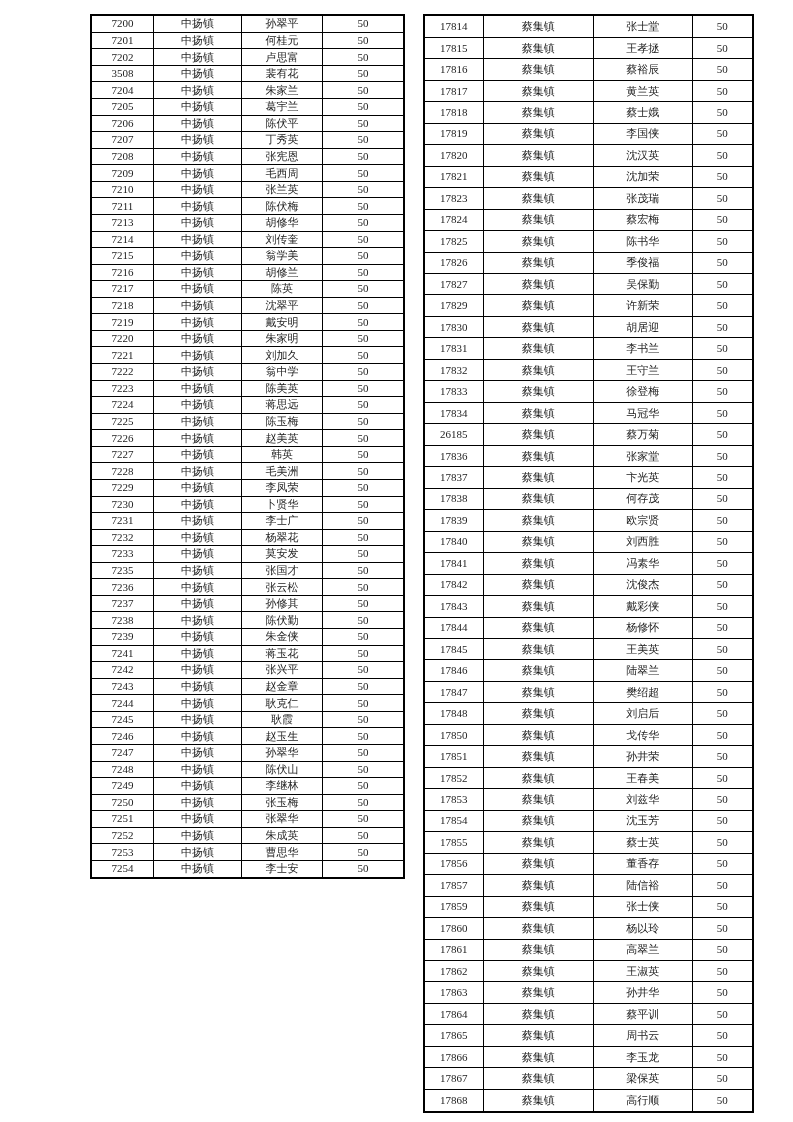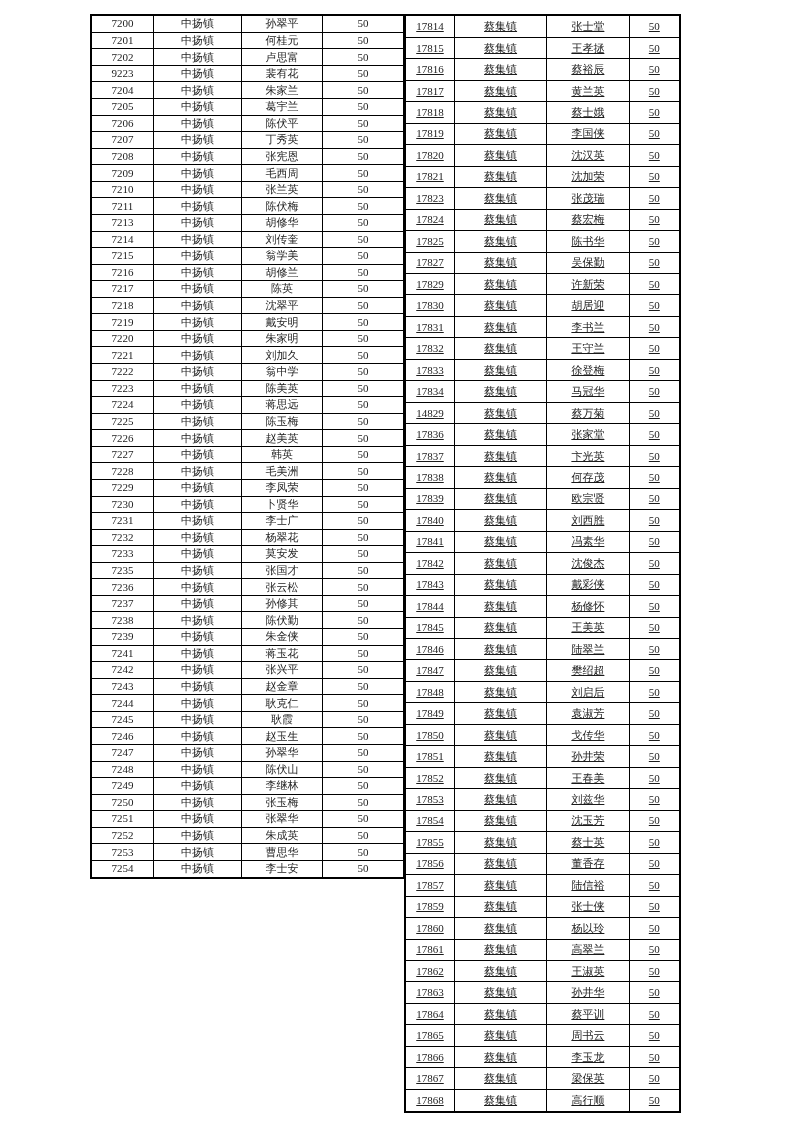--- a/index.html
+++ b/index.html
@@ -42,25 +42,24 @@
     letter-spacing: 0px;
   }
   .table-left {
     left: 42px;
     top: 14px;
     width: 315px;
     height: 865px;
     margin-left: 48px;
   }
   .table-right {
-    left: 404px;
+    left: 423px;
     top: 14px;
-    width: 277px;
+    width: 331px;
     height: 1099px;
-    text-decoration: underline;
   }
   .table-left col.c-id    { width: 20%; }
   .table-left col.c-town  { width: 28%; }
   .table-left col.c-name  { width: 26%; }
   .table-left col.c-score { width: 26%; }
   .table-right col.c-id    { width: 18%; }
   .table-right col.c-town  { width: 33.5%; }
   .table-right col.c-name  { width: 30%; }
   .table-right col.c-score { width: 18.5%; }
 </style>
@@ -89,21 +88,21 @@
           <td class="name-cell">何桂元</td>
           <td class="score-cell">50</td>
         </tr>
         <tr>
           <td class="id-cell">7202</td>
           <td class="town-cell">中扬镇</td>
           <td class="name-cell">卢思富</td>
           <td class="score-cell">50</td>
         </tr>
         <tr>
-          <td class="id-cell">9223</td>
+          <td class="id-cell">3508</td>
           <td class="town-cell">中扬镇</td>
           <td class="name-cell">裴有花</td>
           <td class="score-cell">50</td>
         </tr>
         <tr>
           <td class="id-cell">7204</td>
           <td class="town-cell">中扬镇</td>
           <td class="name-cell">朱家兰</td>
           <td class="score-cell">50</td>
         </tr>
@@ -460,20 +459,26 @@
           <td class="name-cell">蔡宏梅</td>
           <td class="score-cell">50</td>
         </tr>
         <tr>
           <td class="id-cell">17825</td>
           <td class="town-cell">蔡集镇</td>
           <td class="name-cell">陈书华</td>
           <td class="score-cell">50</td>
         </tr>
         <tr>
+          <td class="id-cell">17826</td>
+          <td class="town-cell">蔡集镇</td>
+          <td class="name-cell">季俊福</td>
+          <td class="score-cell">50</td>
+        </tr>
+        <tr>
           <td class="id-cell">17827</td>
           <td class="town-cell">蔡集镇</td>
           <td class="name-cell">吴保勤</td>
           <td class="score-cell">50</td>
         </tr>
         <tr>
           <td class="id-cell">17829</td>
           <td class="town-cell">蔡集镇</td>
           <td class="name-cell">许新荣</td>
           <td class="score-cell">50</td>
@@ -502,21 +507,21 @@
           <td class="name-cell">徐登梅</td>
           <td class="score-cell">50</td>
         </tr>
         <tr>
           <td class="id-cell">17834</td>
           <td class="town-cell">蔡集镇</td>
           <td class="name-cell">马冠华</td>
           <td class="score-cell">50</td>
         </tr>
         <tr>
-          <td class="id-cell">14829</td>
+          <td class="id-cell">26185</td>
           <td class="town-cell">蔡集镇</td>
           <td class="name-cell">蔡万菊</td>
           <td class="score-cell">50</td>
         </tr>
         <tr>
           <td class="id-cell">17836</td>
           <td class="town-cell">蔡集镇</td>
           <td class="name-cell">张家堂</td>
           <td class="score-cell">50</td>
         </tr>
@@ -583,26 +588,20 @@
         <tr>
           <td class="id-cell">17847</td>
           <td class="town-cell">蔡集镇</td>
           <td class="name-cell">樊绍超</td>
           <td class="score-cell">50</td>
         </tr>
         <tr>
           <td class="id-cell">17848</td>
           <td class="town-cell">蔡集镇</td>
           <td class="name-cell">刘启后</td>
-          <td class="score-cell">50</td>
-        </tr>
-        <tr>
-          <td class="id-cell">17849</td>
-          <td class="town-cell">蔡集镇</td>
-          <td class="name-cell">袁淑芳</td>
           <td class="score-cell">50</td>
         </tr>
         <tr>
           <td class="id-cell">17850</td>
           <td class="town-cell">蔡集镇</td>
           <td class="name-cell">戈传华</td>
           <td class="score-cell">50</td>
         </tr>
         <tr>
           <td class="id-cell">17851</td>

